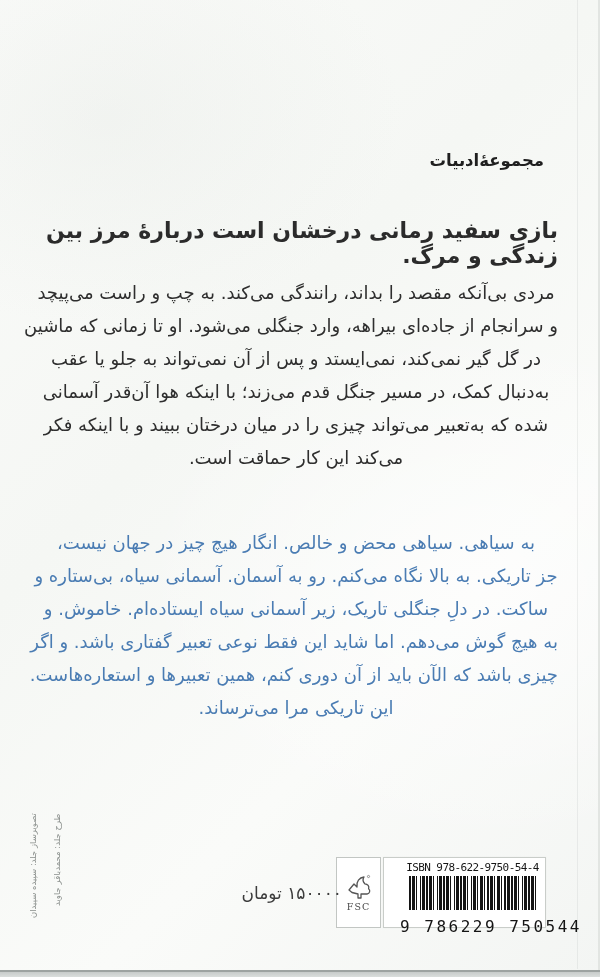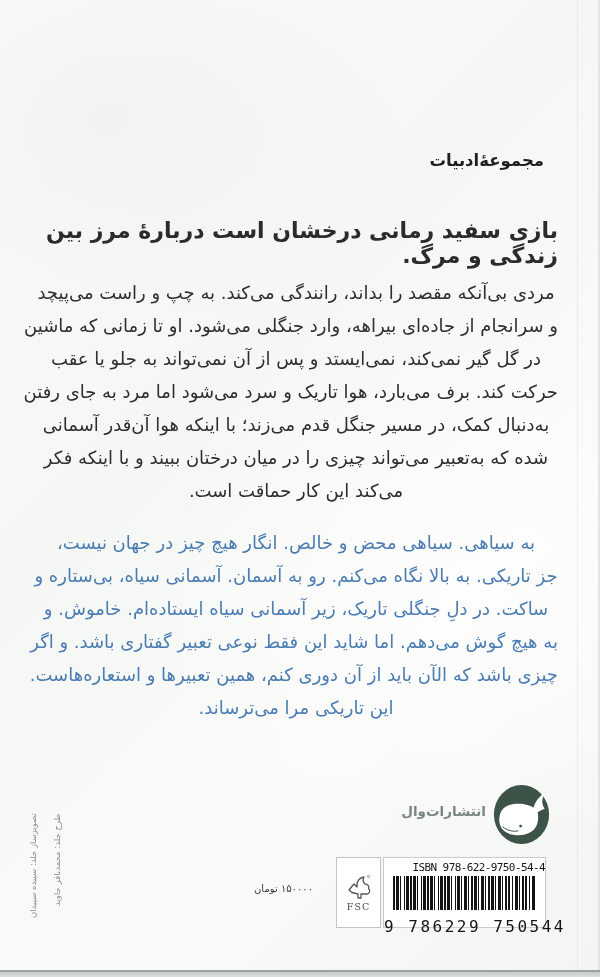--- a/index.html
+++ b/index.html
@@ -41,21 +41,21 @@
   }
   .whale-oval{width:57px;height:61px;display:block;}
   .publisher-name{
     font-size:13.5px;color:#7a877f;font-weight:bold;letter-spacing:-0.3px;
     padding-bottom:6px;
   }
 
   .isbn-box{
     position:absolute;left:383px;top:857px;width:163px;height:71px;
     background:#ffffff;border:1px solid #c9cdc9;box-sizing:border-box;
-    direction:ltr;text-align:right;box-shadow:0 0 2px rgba(0,0,0,0.04);
+    direction:ltr;text-align:center;box-shadow:0 0 2px rgba(0,0,0,0.04);padding-left:16px;
   }
   .isbn-label{
     font-family:"DejaVu Sans Mono", monospace;
     font-size:11px;color:#151515;margin-top:3px;letter-spacing:-0.6px;white-space:nowrap;
   }
   .barcode{
     height:34px;margin:2px 9px 0 9px;
     background:repeating-linear-gradient(90deg,
       #141414 0px,#141414 1.5px,#ffffff 1.5px,#ffffff 3px,
       #141414 3px,#141414 6px,#ffffff 6px,#ffffff 7px,
@@ -73,21 +73,21 @@
     background:#ffffff;border:1px solid #c2c6c3;box-sizing:border-box;
     display:flex;flex-direction:column;align-items:center;justify-content:center;
   }
   .fsc-label{
     font-family:"DejaVu Serif", serif;
     font-size:9.5px;color:#4a4a4a;letter-spacing:1px;margin-top:1px;direction:ltr;
   }
 
   .price{
     position:absolute;left:254px;top:883px;width:88px;
-    font-size:10px;color:#3c3c3c;text-align:left;white-space:nowrap;direction:rtl;
+    font-size:17px;color:#3c3c3c;text-align:left;white-space:nowrap;direction:rtl;
   }
 
   .credit{
     position:absolute;white-space:nowrap;
     font-size:8.5px;color:#8a8f8c;letter-spacing:0;
     transform:rotate(-90deg);transform-origin:left top;direction:rtl;
   }
   .credit-1{left:52px;top:906px;}
   .credit-2{left:28px;top:918px;}
 </style>
@@ -99,46 +99,34 @@
   <div class="right-edge"></div>
 
   <div class="series-label">مجموعهٔ‌ادبیات</div>
 
   <div class="tagline">بازی سفید رمانی درخشان است دربارهٔ مرز بین زندگی و مرگ.</div>
 
   <div class="para synopsis">
     <div>مردی بی‌آنکه مقصد را بداند، رانندگی می‌کند. به چپ و راست می‌پیچد</div>
     <div>و سرانجام از جاده‌ای بیراهه، وارد جنگلی می‌شود. او تا زمانی که ماشین</div>
     <div>در گل گیر نمی‌کند، نمی‌ایستد و پس از آن نمی‌تواند به جلو یا عقب</div>
-    <div>حرکت کند. برف می‌بارد، هوا تاریک و سرد می‌شود اما مرد به جای رفتن</div>
     <div>به‌دنبال کمک، در مسیر جنگل قدم می‌زند؛ با اینکه هوا آن‌قدر آسمانی</div>
     <div>شده که به‌تعبیر می‌تواند چیزی را در میان درختان ببیند و با اینکه فکر</div>
     <div>می‌کند این کار حماقت است.</div>
   </div>
 
   <div class="para excerpt">
     <div>به سیاهی. سیاهی محض و خالص. انگار هیچ چیز در جهان نیست،</div>
     <div>جز تاریکی. به بالا نگاه می‌کنم. رو به آسمان. آسمانی سیاه، بی‌ستاره و</div>
     <div>ساکت. در دلِ جنگلی تاریک، زیر آسمانی سیاه ایستاده‌ام. خاموش. و</div>
     <div>به هیچ گوش می‌دهم. اما شاید این فقط نوعی تعبیر گفتاری باشد. و اگر</div>
     <div>چیزی باشد که الآن باید از آن دوری کنم، همین تعبیرها و استعاره‌هاست.</div>
     <div>این تاریکی مرا می‌ترساند.</div>
   </div>
 
-  <div class="publisher">
-    <svg class="whale-oval" viewBox="0 0 64 68" xmlns="http://www.w3.org/2000/svg">
-      <ellipse cx="32" cy="34" rx="31" ry="33" fill="#3d5348"></ellipse>
-      <path d="M7 40 C7 27 17 21 31 22 C40 22.7 47 26 50 31 C52 40 50 49 42 54 C33 59.5 19 58 12 52 C8.5 49 7 45 7 40 Z" fill="#ffffff"></path>
-      <path d="M44 33 C45 24 49 15 58 10 C54.5 16.5 54.5 22 58 27.5 C52 30 47 32 44 35 Z" fill="#ffffff"></path>
-      <path d="M46 31 C49 28 53 26.5 57.5 27 C54 29.5 50 31.5 46 33 Z" fill="#ffffff"></path>
-      <circle cx="31" cy="47" r="1.6" fill="#3d5348"></circle>
-      <path d="M11 48 C16 52 22 53.5 28 52.5" stroke="#3d5348" stroke-width="1.1" fill="none" stroke-linecap="round"></path>
-    </svg>
-    <div class="publisher-name">انتشارات‌وال</div>
-  </div>
 
   <div class="isbn-box">
     <div class="isbn-label">ISBN 978-622-9750-54-4</div>
     <div class="barcode"></div>
     <div class="isbn-digits">9 786229 750544</div>
   </div>
 
   <div class="fsc-box">
     <svg width="24" height="26" viewBox="0 0 24 26" xmlns="http://www.w3.org/2000/svg">
       <path d="M2 16 L7 10 L10 13 C9 7.5 12.5 3.5 17 3 C15.5 5.5 16 8 17.8 9.8 C20.8 10 22.4 12.4 21.6 14.8 C23.6 16.4 22.8 19.6 20 20 L14 20 L14 24 L11 24 L11 20 L5 18.5 Z" fill="none" stroke="#555555" stroke-width="1.3" stroke-linejoin="round"></path>

